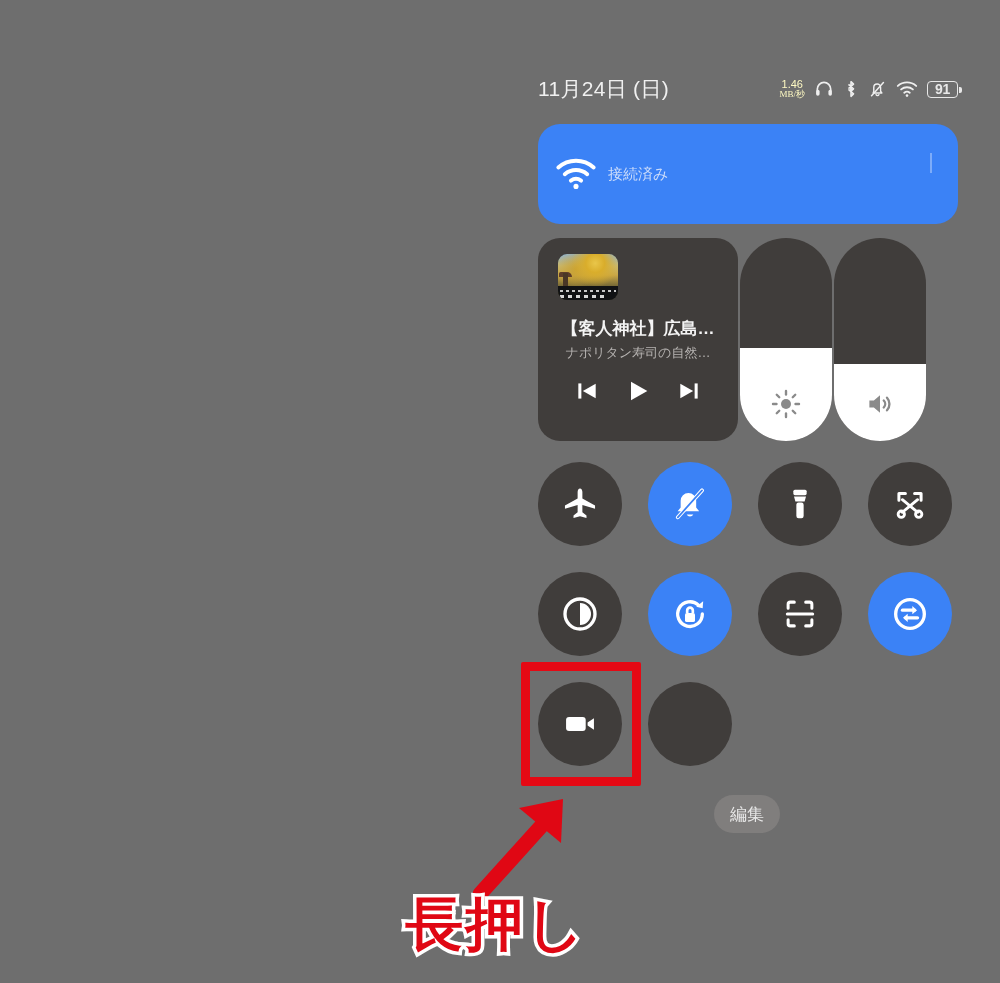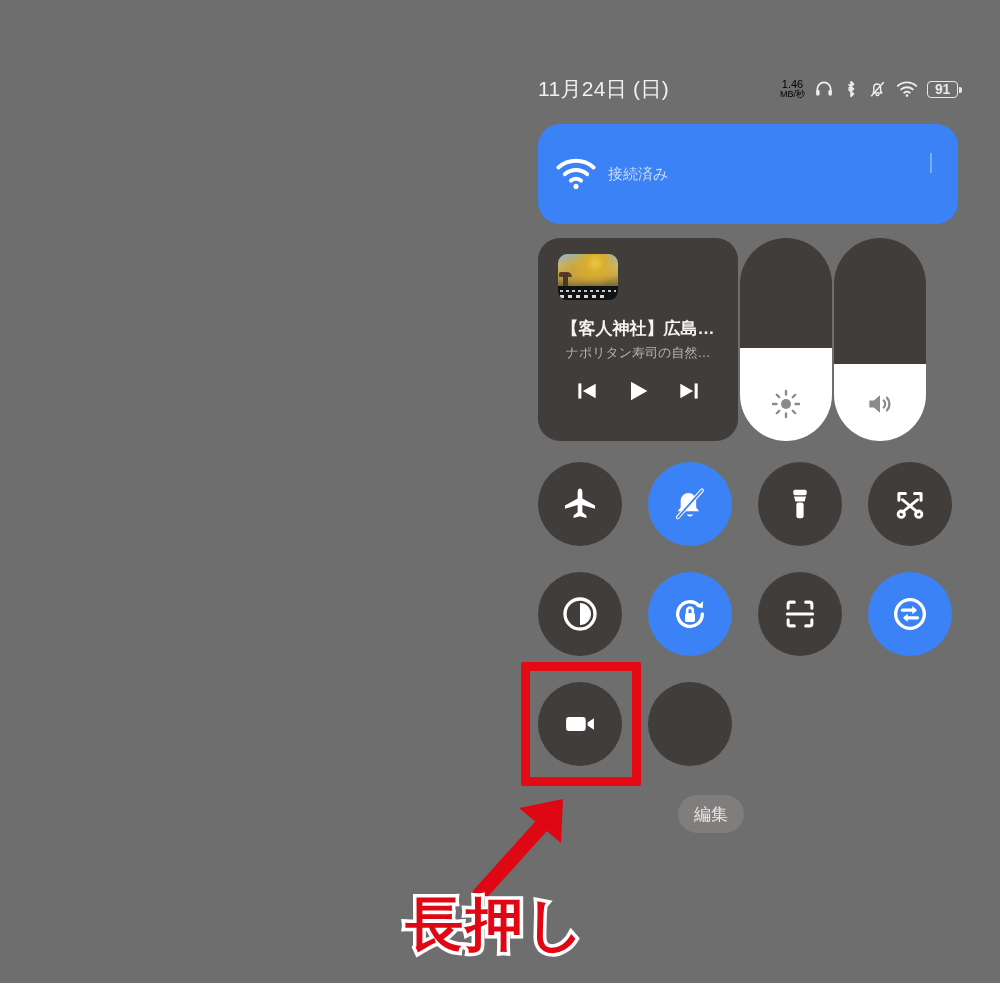--- a/index.html
+++ b/index.html
@@ -28,24 +28,24 @@
     font-size: 21px;
     letter-spacing: .3px;
     white-space: nowrap;
   }
   .status-icons {
     display: flex; align-items: center; gap: 9px;
   }
   .net-speed {
     display: flex; flex-direction: column;
     align-items: center; justify-content: center;
-    line-height: 1.0; color: #000000;
+    line-height: 1.0; color: #fef9c3;
   }
   .net-speed .v { font-size: 11px; }
-  .net-speed .u { font-size: 9px; }
+  .net-speed .u { font-size: 9px; font-family: Liberation Serif, serif; }
   .sicon { display: block; }
   .battery {
     position: relative;
     width: 31px; height: 17px;
     border: 1.6px solid #e8e8e8;
     border-radius: 4px;
     display: flex; align-items: center; justify-content: center;
   }
   .battery::after {
     content: "";
@@ -215,21 +215,21 @@
     display: flex; align-items: center; justify-content: center;
     cursor: pointer;
     flex: 0 0 auto;
   }
   .tg.on { background: #3b82f6; }
   .tg.blank { background: #403d3b; }
 
   
   .edit-pill {
     position: absolute;
-    left: 678px; top: 795px;
+    left: 714px; top: 795px;
     width: 66px; height: 38px;
     background: #807e7d;
     border-radius: 20px;
     display: flex; align-items: center; justify-content: center;
     color: #e6e6e6; font-size: 17px;
     cursor: pointer;
   }
 
   
   .hl-box {

